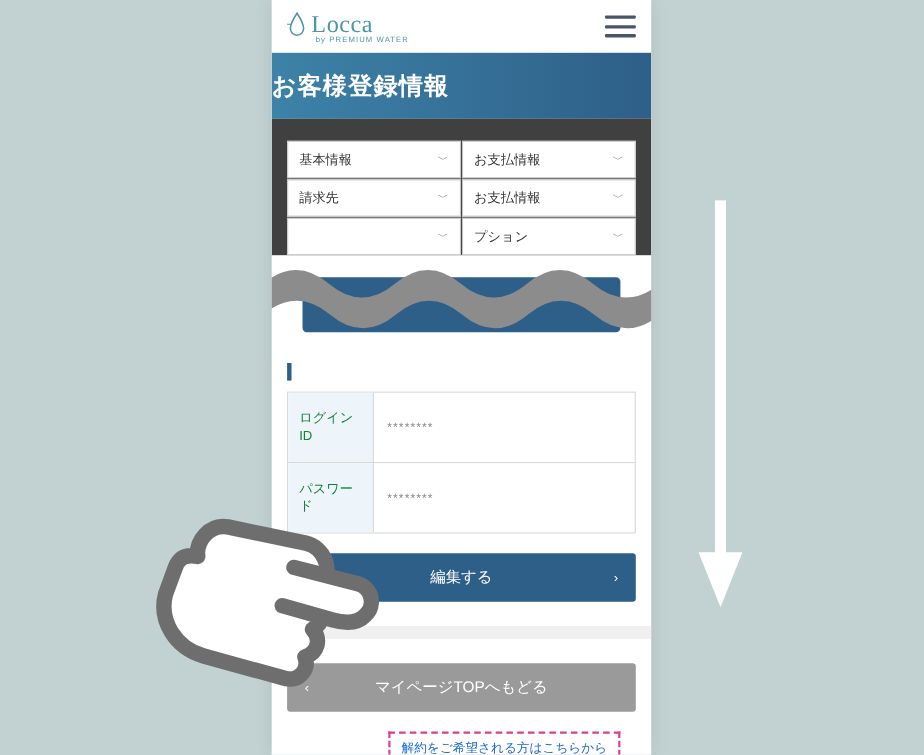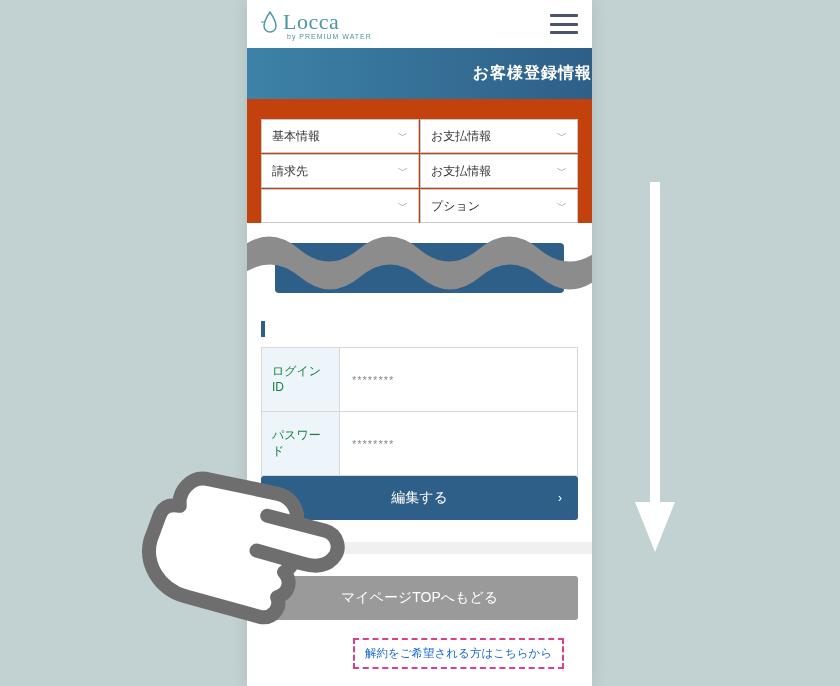--- a/index.html
+++ b/index.html
@@ -53,32 +53,32 @@
     width: 28px; height: 20px;
     display: flex; flex-direction: column; justify-content: space-between;
     cursor: pointer;
   }
   .hamburger span {
     display: block; height: 3px; background: #4a5568; border-radius: 1px;
   }
   .title-bar {
     background: linear-gradient(to right, #3d82a8, #2e5f88);
     color: #fff;
-    text-align: right;
-    font-size: 16px;
+    text-align: left;
+    font-size: 22px;
     font-weight: 700;
     padding: 15px 0;
     letter-spacing: 1px;
   }
   .dropdown-grid {
     display: grid;
     grid-template-columns: 1fr 1fr;
     gap: 1px;
     padding: 20px 14px 0 14px;
-    background: #c2410c;
+    background: #404040;
   }
   .dropdown-cell {
     border: 1px solid #c9c9c9;
     display: flex;
     align-items: center;
     justify-content: space-between;
     padding: 8px 10px;
     font-size: 12px;
     color: #333;
     height: 34px;
@@ -154,20 +154,21 @@
   .btn {
     display: flex;
     align-items: center;
     justify-content: center;
     position: relative;
     height: 44px;
     border-radius: 3px;
     font-size: 14px;
     color: #fff;
     cursor: pointer;
+    margin-top: 18px;
   }
   .btn-primary { background: #2e5f88; }
   .btn-gray { background: #9a9a9a; }
   .btn .chev-right {
     position: absolute;
     right: 16px;
     font-size: 12px;
   }
   .btn .chev-left {
     position: absolute;

